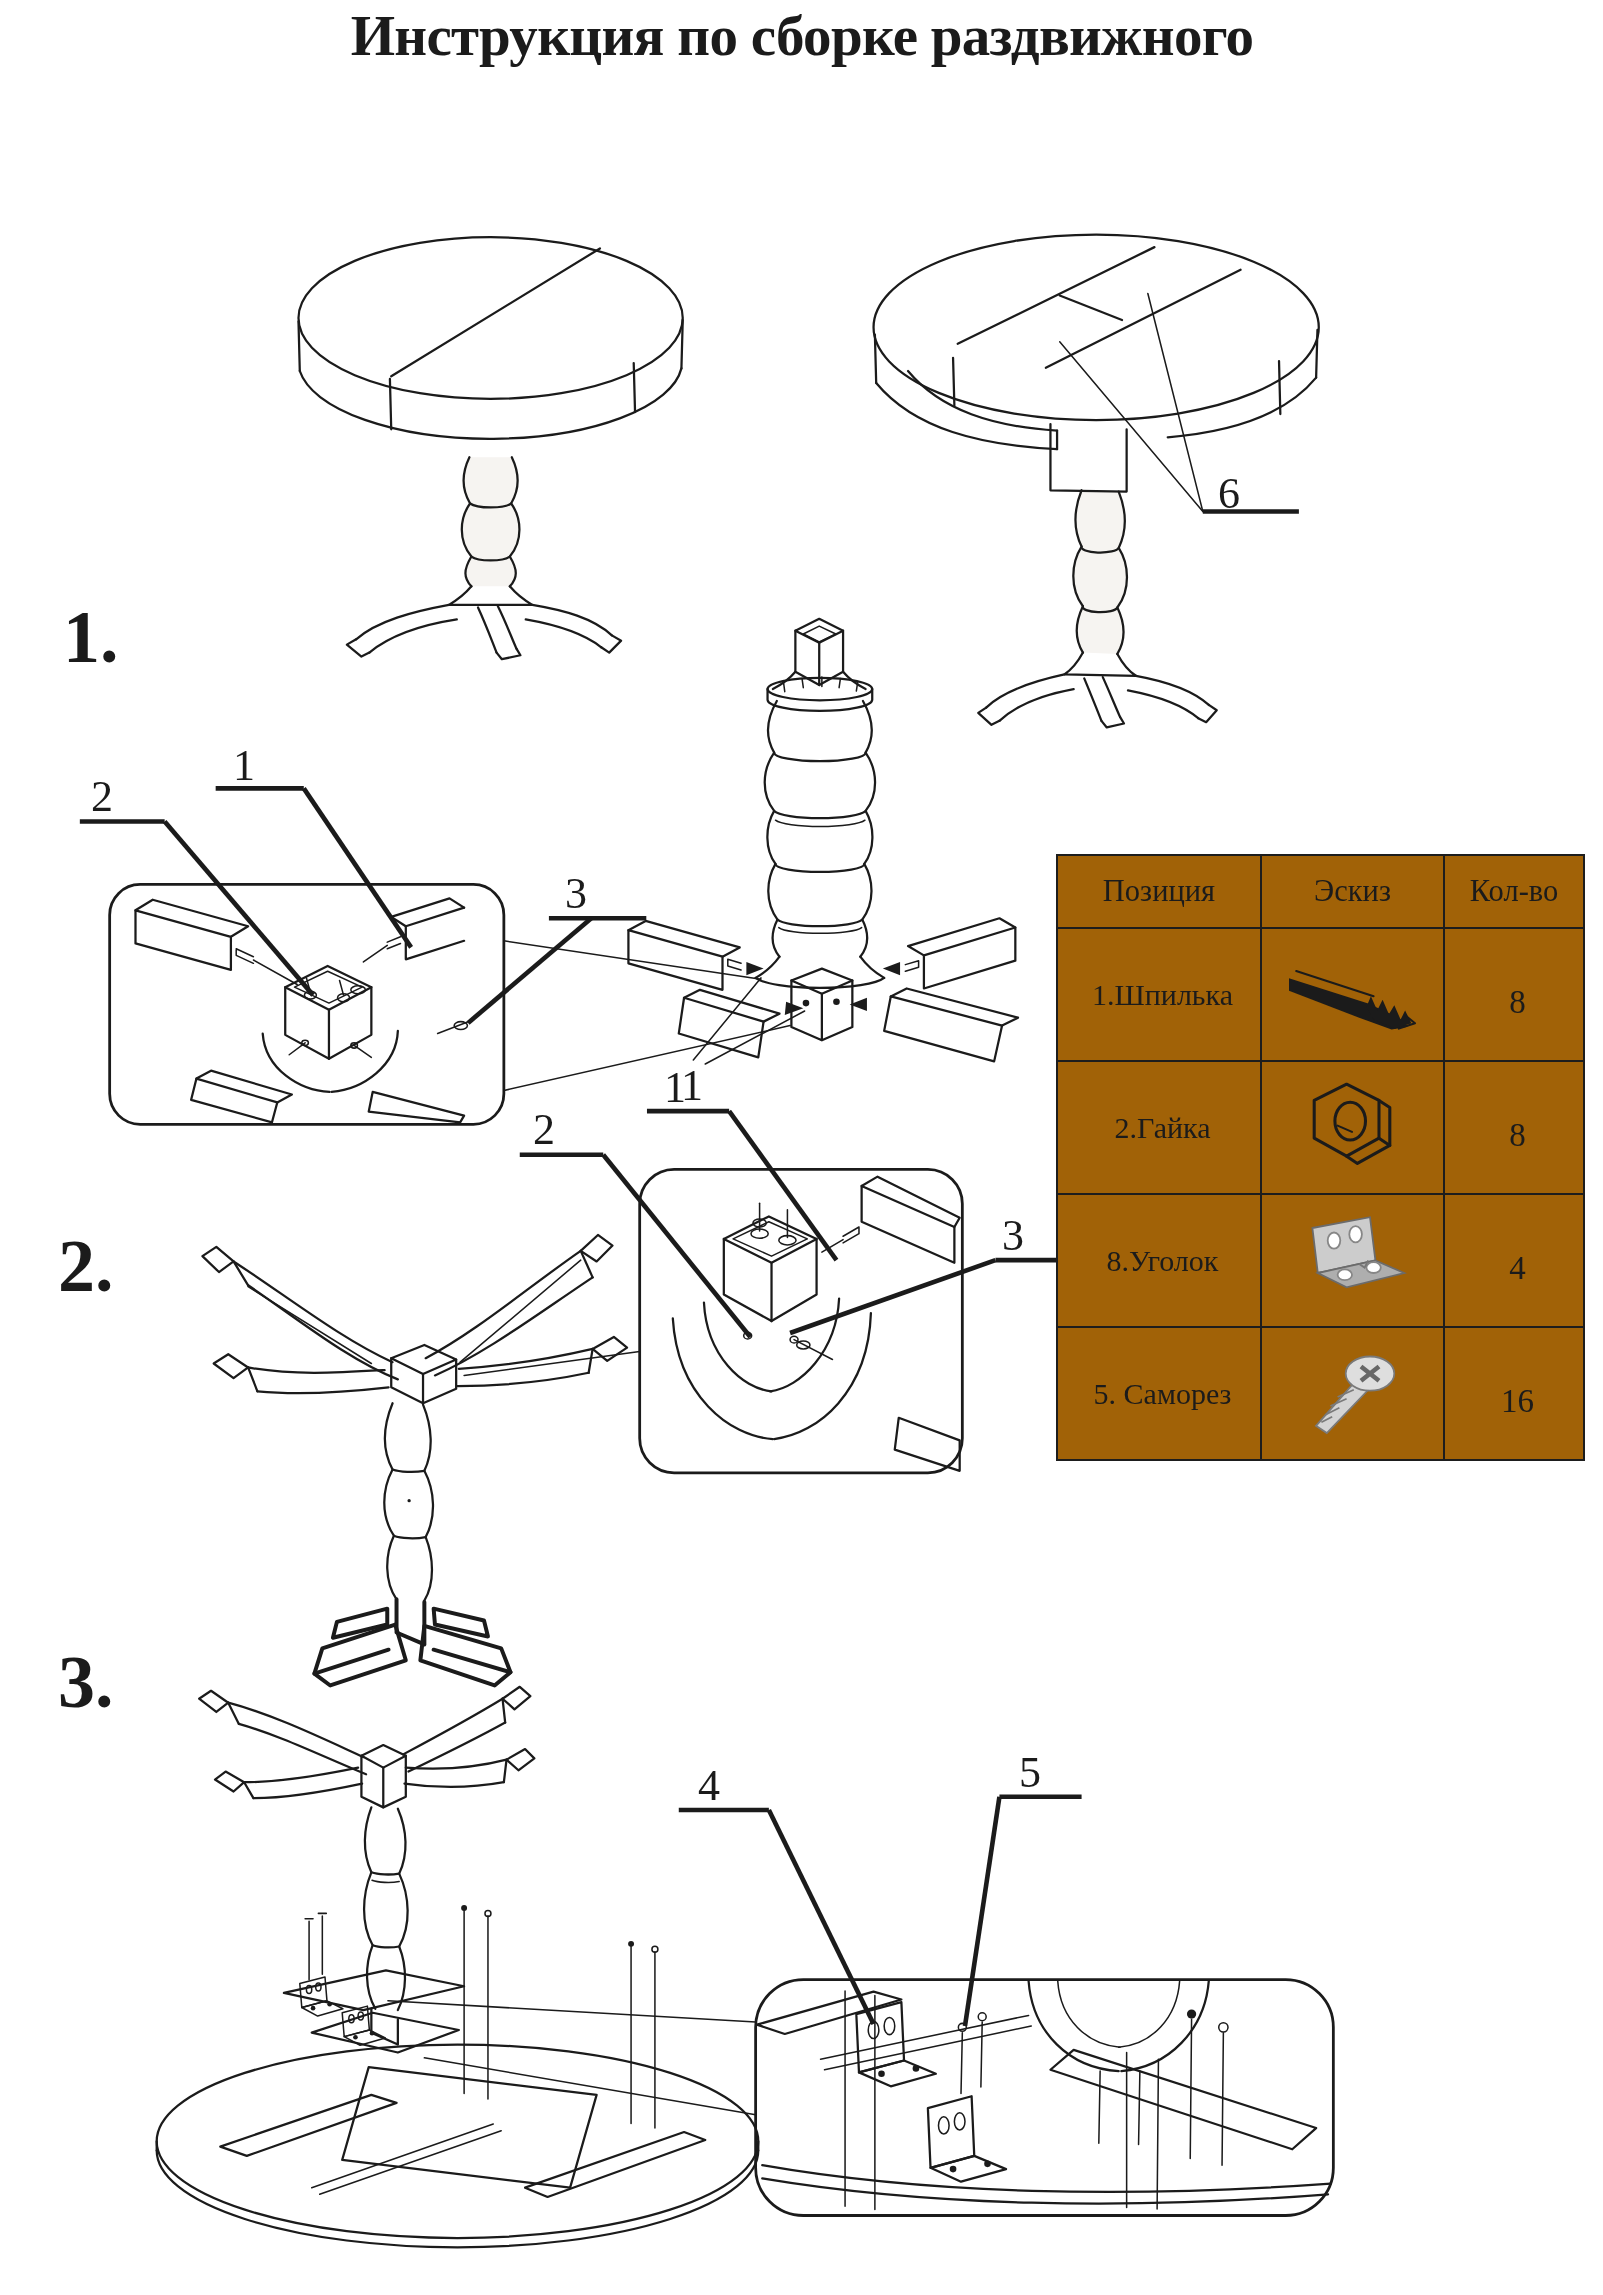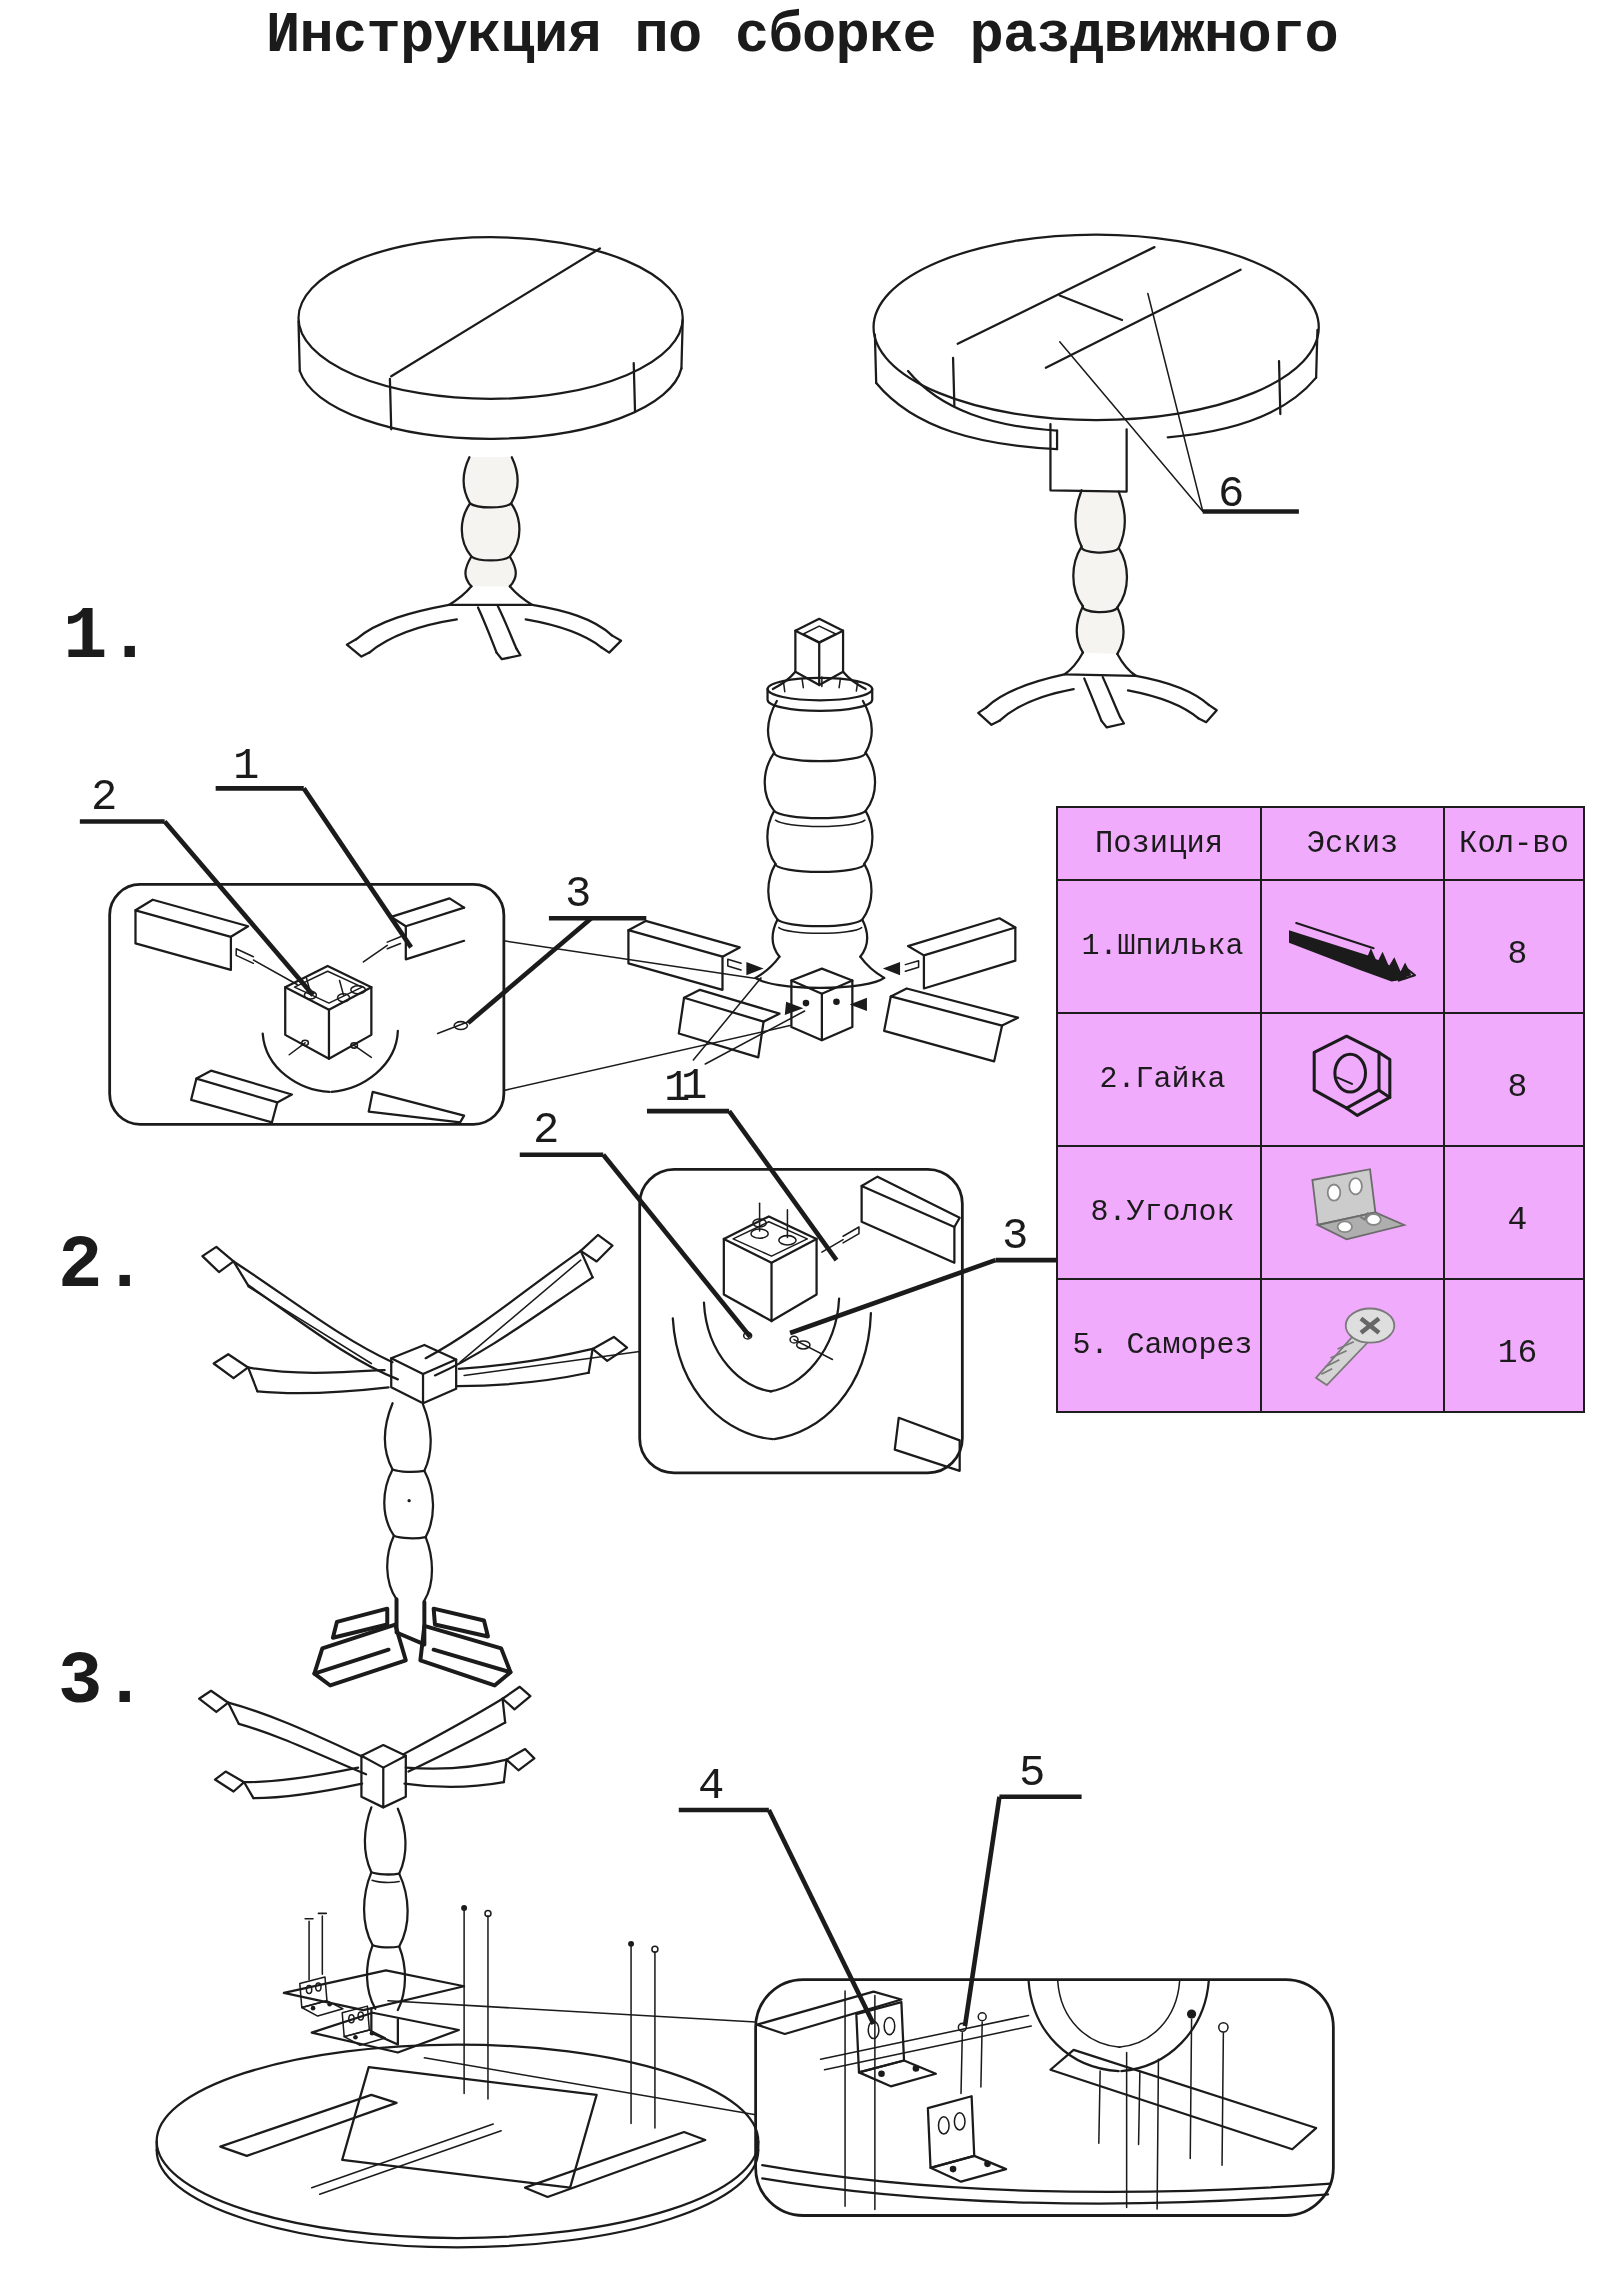--- a/index.html
+++ b/index.html
@@ -1,27 +1,27 @@
 <!DOCTYPE html>
 <html style="font-size:10.6px"><head>
 <meta charset="utf-8">
 <style>
   html,body{margin:0;padding:0;background:#fff;}
   .page{position:relative;width:1604px;height:2295px;background:#fff;overflow:hidden;
-        font-family:Liberation Mono, monospace;color:#1b1b1b;}
+        font-family:Liberation Serif, serif;color:#1b1b1b;}
   .abs{position:absolute;}
   
   .title{left:0;right:0;top:5.3px;text-align:center;font-weight:700;font-size:57px;line-height:1.09;letter-spacing:-0.7px;}
   .title span{display:block;}
   
   .step{font-size:74px;font-weight:700;line-height:1;}
   
   .co{font-size:44px;font-weight:400;line-height:1;}
   
-  table.parts{border-collapse:collapse;table-layout:fixed;background:#f0abfc;}
+  table.parts{border-collapse:collapse;table-layout:fixed;background:#a16207;margin-top:48px;}
   table.parts th,table.parts td{border:2px solid #1d1d1d;text-align:center;vertical-align:middle;
       font-weight:400;overflow:hidden;}
   table.parts th{height:69px;font-size:30.5px;}
   table.parts td{height:113px;padding-left:8px;}
   td.nm{font-size:30px;white-space:pre-line;line-height:1.25;}
   td.qty{font-size:33px;vertical-align:top;padding-top:17px;}
   td.sk{padding:0;}
   
   svg .ln{stroke:#1b1b1b;stroke-width:3.4;fill:none;stroke-linecap:round;stroke-linejoin:round;}
   svg .ln2{stroke:#1b1b1b;stroke-width:2.3;fill:none;stroke-linecap:round;stroke-linejoin:round;}

